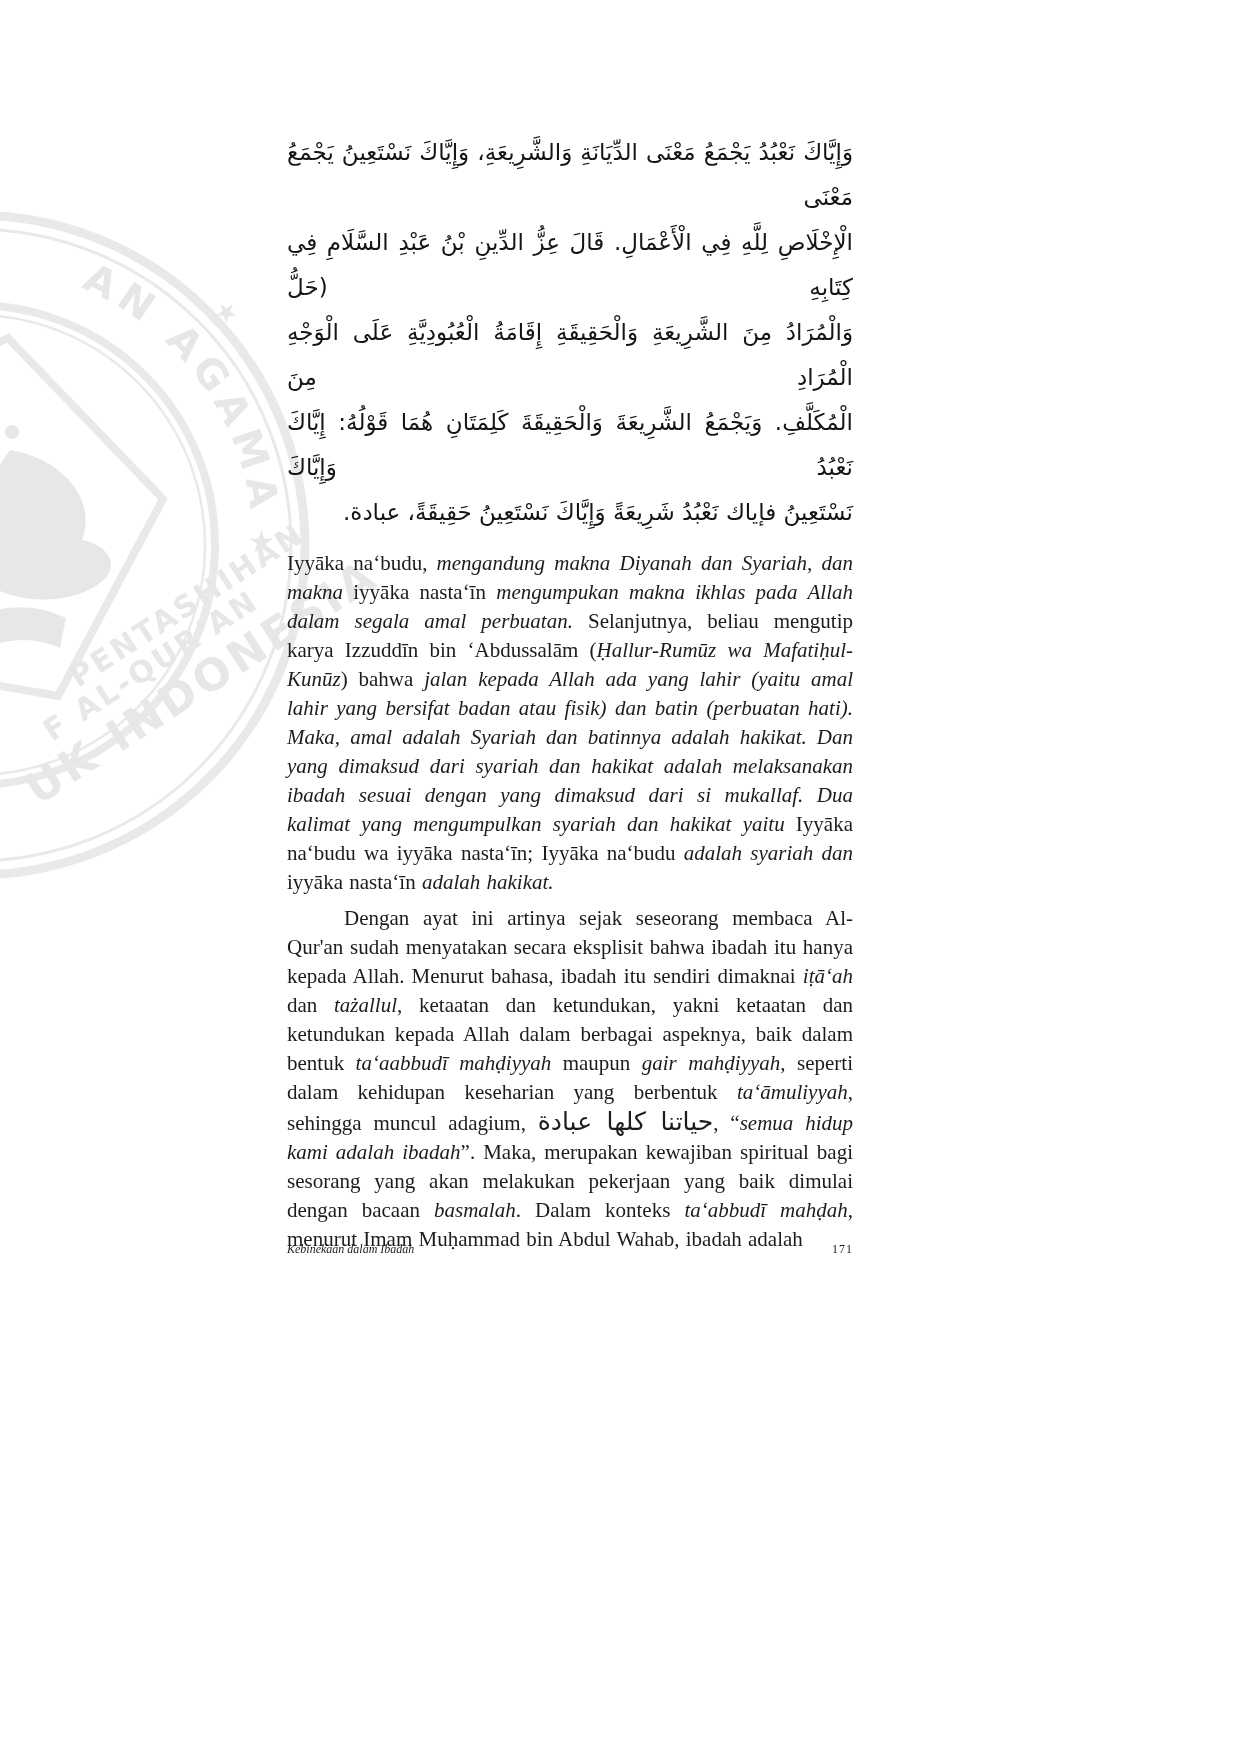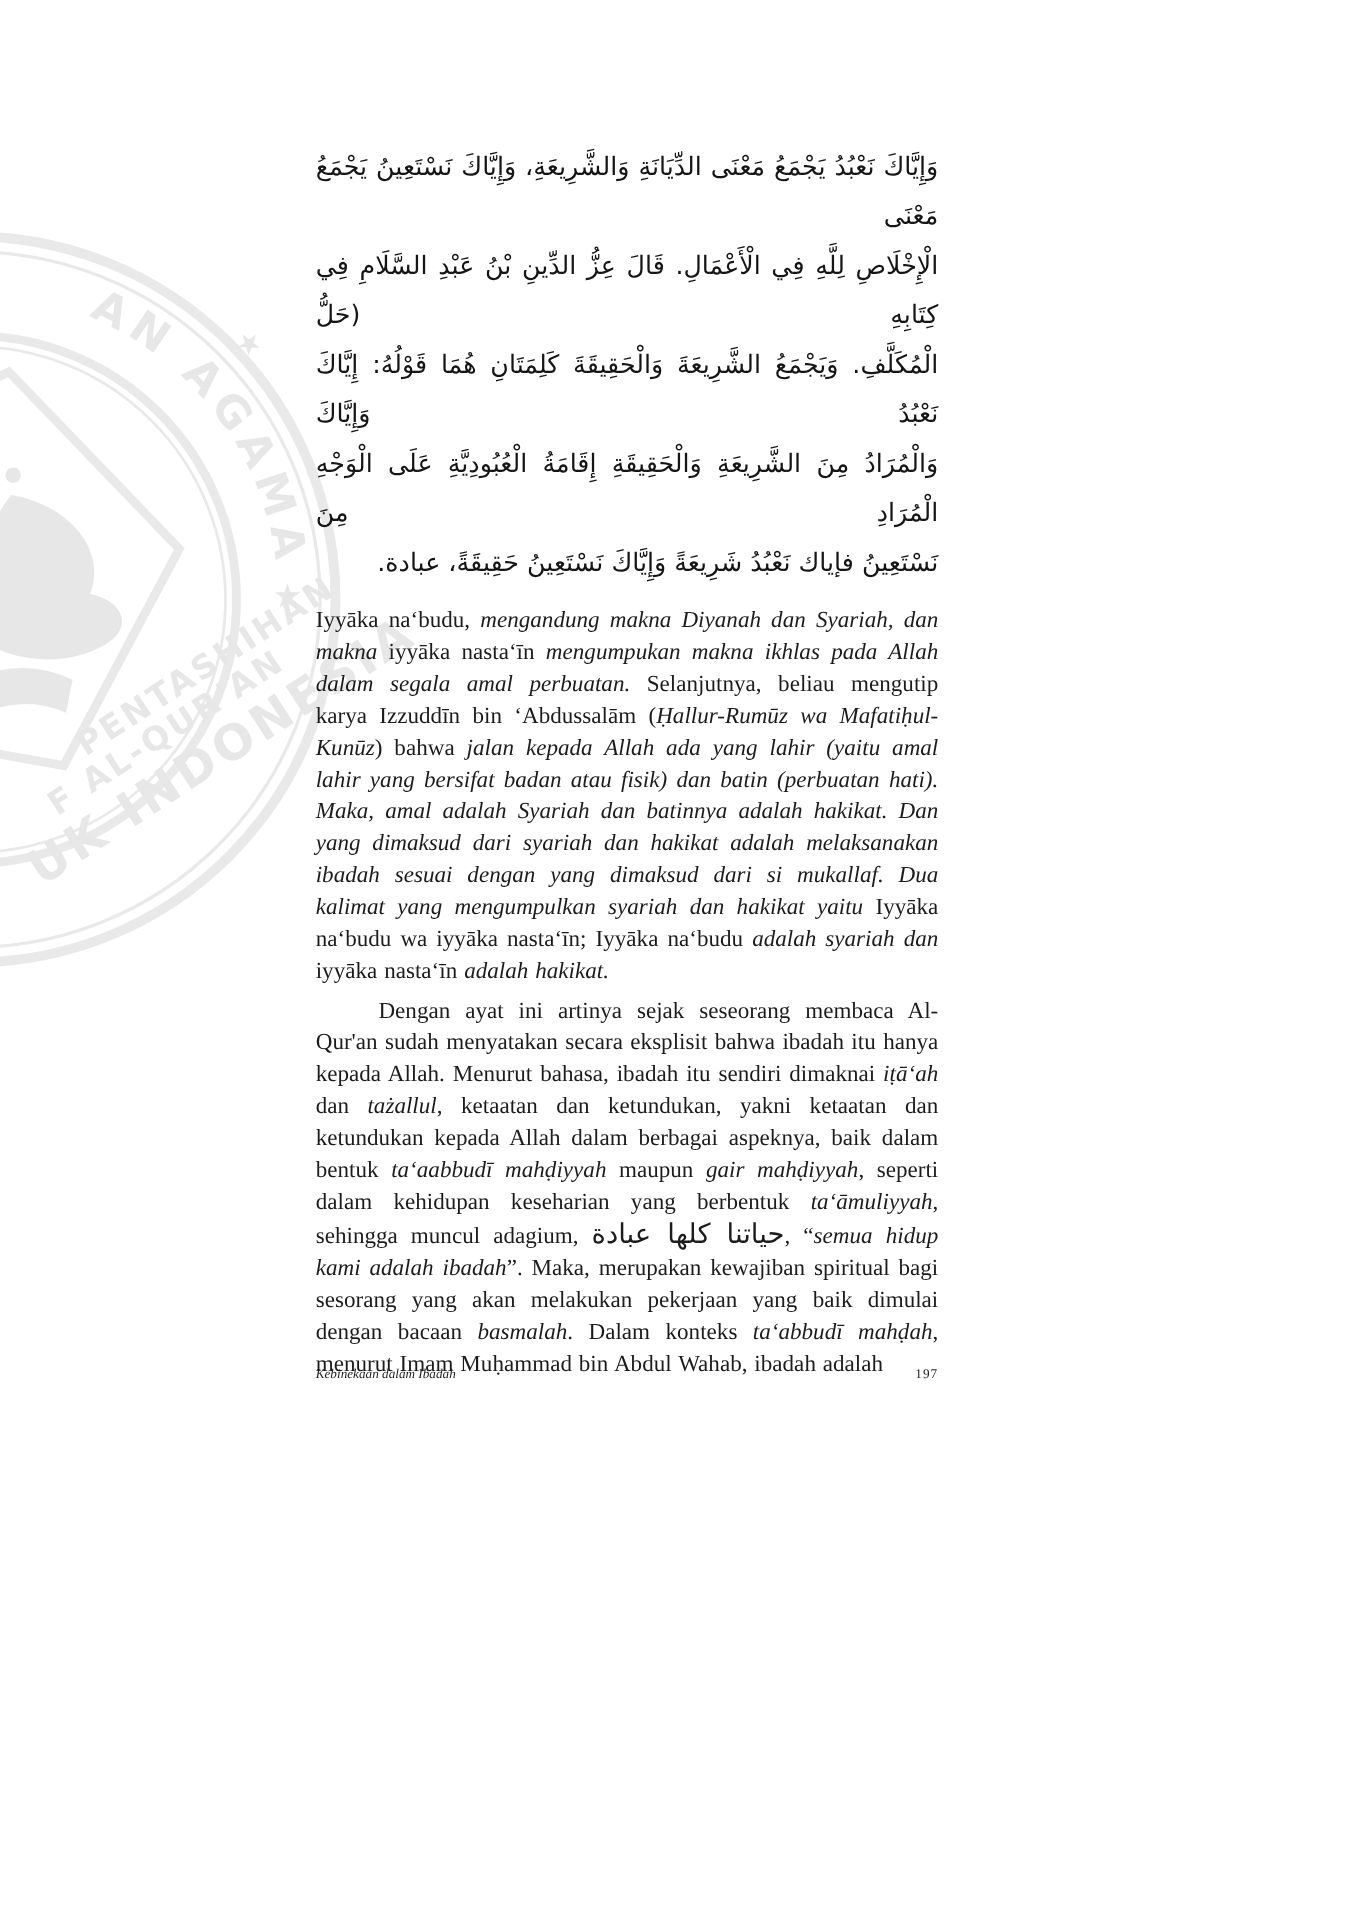--- a/index.html
+++ b/index.html
@@ -64,29 +64,29 @@
     <text class="wm-text" font-size="30" letter-spacing="3" transform="translate(78,688) rotate(-33)">PENTASHIHAN</text>
     <text class="wm-text" font-size="30" letter-spacing="3" transform="translate(52,742) rotate(-33)">F AL-QUR'AN</text>
     <text class="wm-text" font-size="44" letter-spacing="4" transform="translate(38,806) rotate(-33)">UK INDONESIA</text>
   </svg>
 
   <main class="content">
 
     <section class="arabic-block" dir="rtl" lang="ar">
       <div class="ar-line">وَإِيَّاكَ نَعْبُدُ يَجْمَعُ مَعْنَى الدِّيَانَةِ وَالشَّرِيعَةِ، وَإِيَّاكَ نَسْتَعِينُ يَجْمَعُ مَعْنَى</div>
       <div class="ar-line">الْإِخْلَاصِ لِلَّهِ فِي الْأَعْمَالِ. قَالَ عِزُّ الدِّينِ بْنُ عَبْدِ السَّلَامِ فِي كِتَابِهِ (حَلُّ</div>
+      <div class="ar-line">وَالْمُرَادُ مِنَ الشَّرِيعَةِ وَالْحَقِيقَةِ إِقَامَةُ الْعُبُودِيَّةِ عَلَى الْوَجْهِ الْمُرَادِ مِنَ</div>
       <div class="ar-line">الْمُكَلَّفِ. وَيَجْمَعُ الشَّرِيعَةَ وَالْحَقِيقَةَ كَلِمَتَانِ هُمَا قَوْلُهُ: إِيَّاكَ نَعْبُدُ وَإِيَّاكَ</div>
-      <div class="ar-line">وَالْمُرَادُ مِنَ الشَّرِيعَةِ وَالْحَقِيقَةِ إِقَامَةُ الْعُبُودِيَّةِ عَلَى الْوَجْهِ الْمُرَادِ مِنَ</div>
       <div class="ar-line last">نَسْتَعِينُ فإياك نَعْبُدُ شَرِيعَةً وَإِيَّاكَ نَسْتَعِينُ حَقِيقَةً، عبادة.</div>
     </section>
 
     <p class="para" id="para1"><span class="seg-roman">Iyyāka na‘budu, </span><span class="seg-italic">mengandung makna Diyanah dan Syariah, dan makna </span><span class="seg-roman">iyyāka nasta‘īn </span><span class="seg-italic">mengumpukan makna ikhlas pada Allah dalam segala amal perbuatan. </span><span class="seg-roman">Selanjutnya, beliau mengutip karya Izzuddīn bin ‘Abdussalām (</span><span class="seg-italic">Ḥallur-Rumūz wa Mafatiḥul-Kunūz</span><span class="seg-roman">) bahwa </span><span class="seg-italic">jalan kepada Allah ada yang lahir (yaitu amal lahir yang bersifat badan atau fisik) dan batin (perbuatan hati). Maka, amal adalah Syariah dan batinnya adalah hakikat. Dan yang dimaksud dari syariah dan hakikat adalah melaksanakan ibadah sesuai dengan yang dimaksud dari si mukallaf. Dua kalimat yang mengumpulkan syariah dan hakikat yaitu </span><span class="seg-roman">Iyyāka na‘budu wa iyyāka nasta‘īn; Iyyāka na‘budu </span><span class="seg-italic">adalah syariah dan </span><span class="seg-roman">iyyāka nasta‘īn </span><span class="seg-italic">adalah hakikat.</span></p>
 
     <p class="para" id="para2"><span class="seg-roman">Dengan ayat ini artinya sejak seseorang membaca Al-Qur'an sudah menyatakan secara eksplisit bahwa ibadah itu hanya kepada Allah. Menurut bahasa, ibadah itu sendiri dimaknai </span><span class="seg-italic">iṭā‘ah</span><span class="seg-roman"> dan </span><span class="seg-italic">tażallul</span><span class="seg-roman">, ketaatan dan ketundukan, yakni ketaatan dan ketundukan kepada Allah dalam berbagai aspeknya, baik dalam bentuk </span><span class="seg-italic">ta‘aabbudī mahḍiyyah</span><span class="seg-roman"> maupun </span><span class="seg-italic">gair mahḍiyyah</span><span class="seg-roman">, seperti dalam kehidupan keseharian yang berbentuk </span><span class="seg-italic">ta‘āmuliyyah</span><span class="seg-roman">, sehingga muncul adagium, </span><bdi class="seg-arabic" dir="rtl" lang="ar">حياتنا كلها عبادة</bdi><span class="seg-roman">, “</span><span class="seg-italic">semua hidup kami adalah ibadah</span><span class="seg-roman">”. Maka, merupakan kewajiban spiritual bagi sesorang yang akan melakukan pekerjaan yang baik dimulai dengan bacaan </span><span class="seg-italic">basmalah</span><span class="seg-roman">. Dalam konteks </span><span class="seg-italic">ta‘abbudī mahḍah</span><span class="seg-roman">, menurut Imam Muḥammad bin Abdul Wahab, ibadah adalah</span></p>
 
   </main>
 
   <footer class="footer">
     <span class="footer-title">Kebinekaan dalam Ibadah</span>
-    <span class="footer-page">197</span>
+    <span class="footer-page">171</span>
   </footer>
 
 </div>
 
 </body></html>

